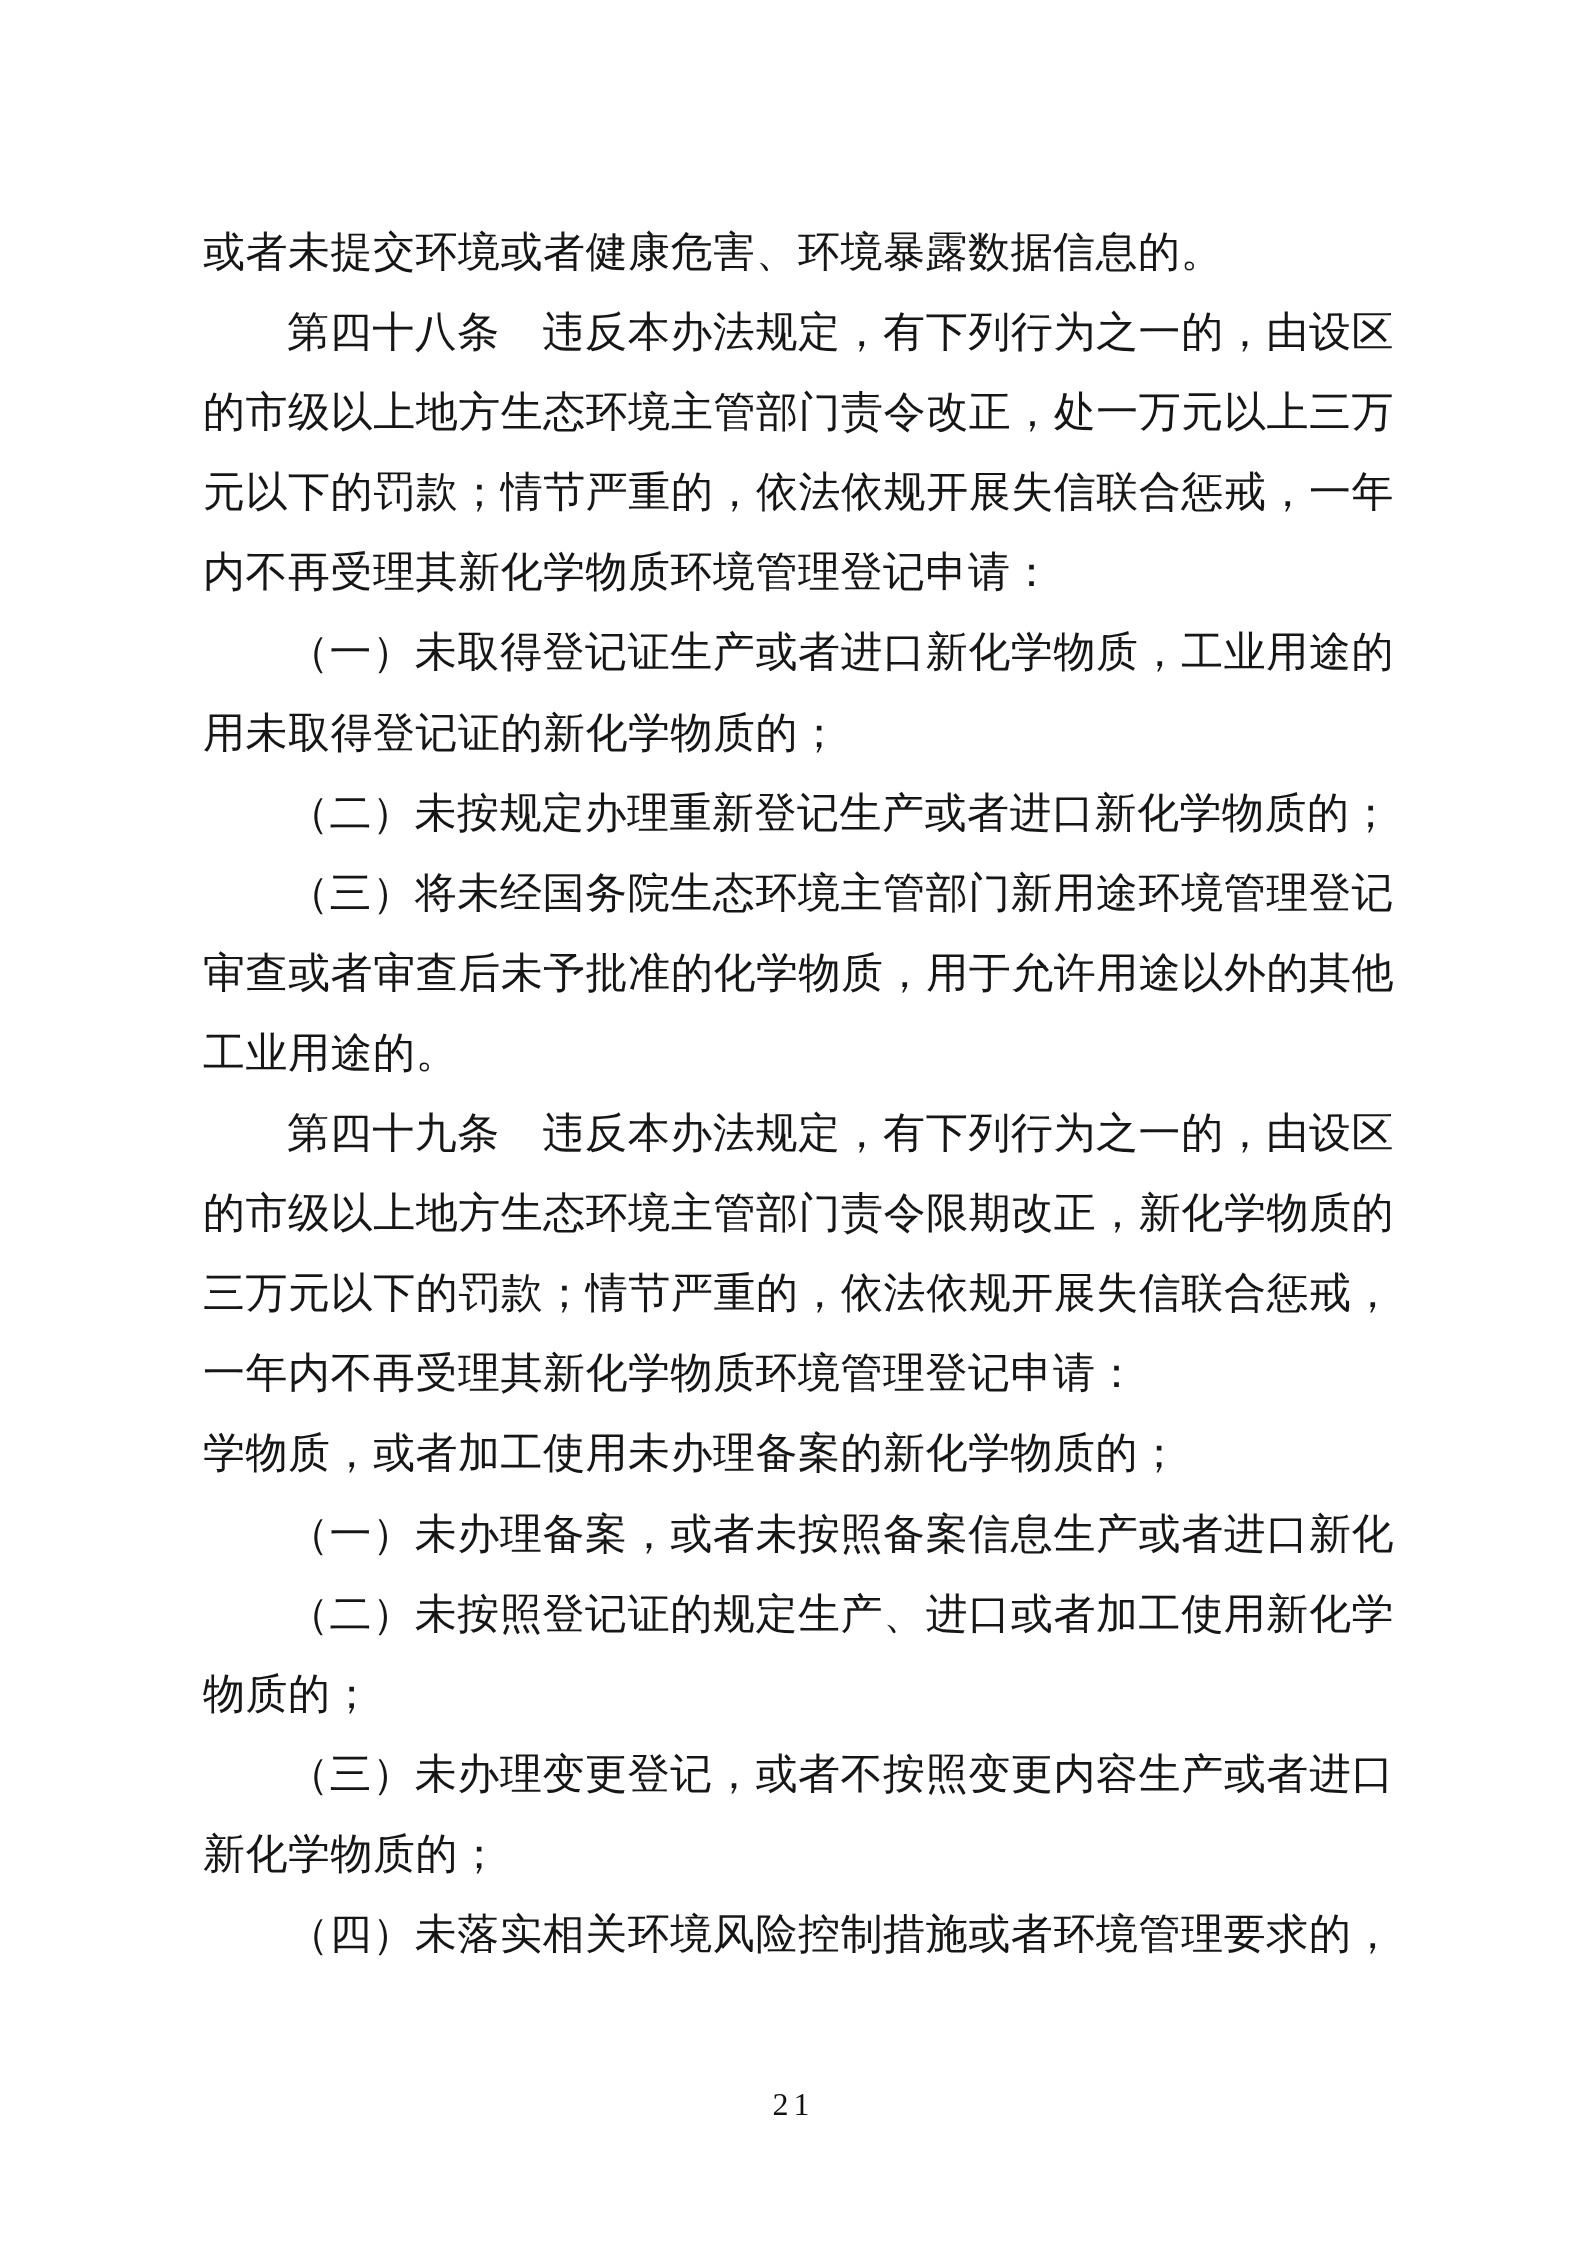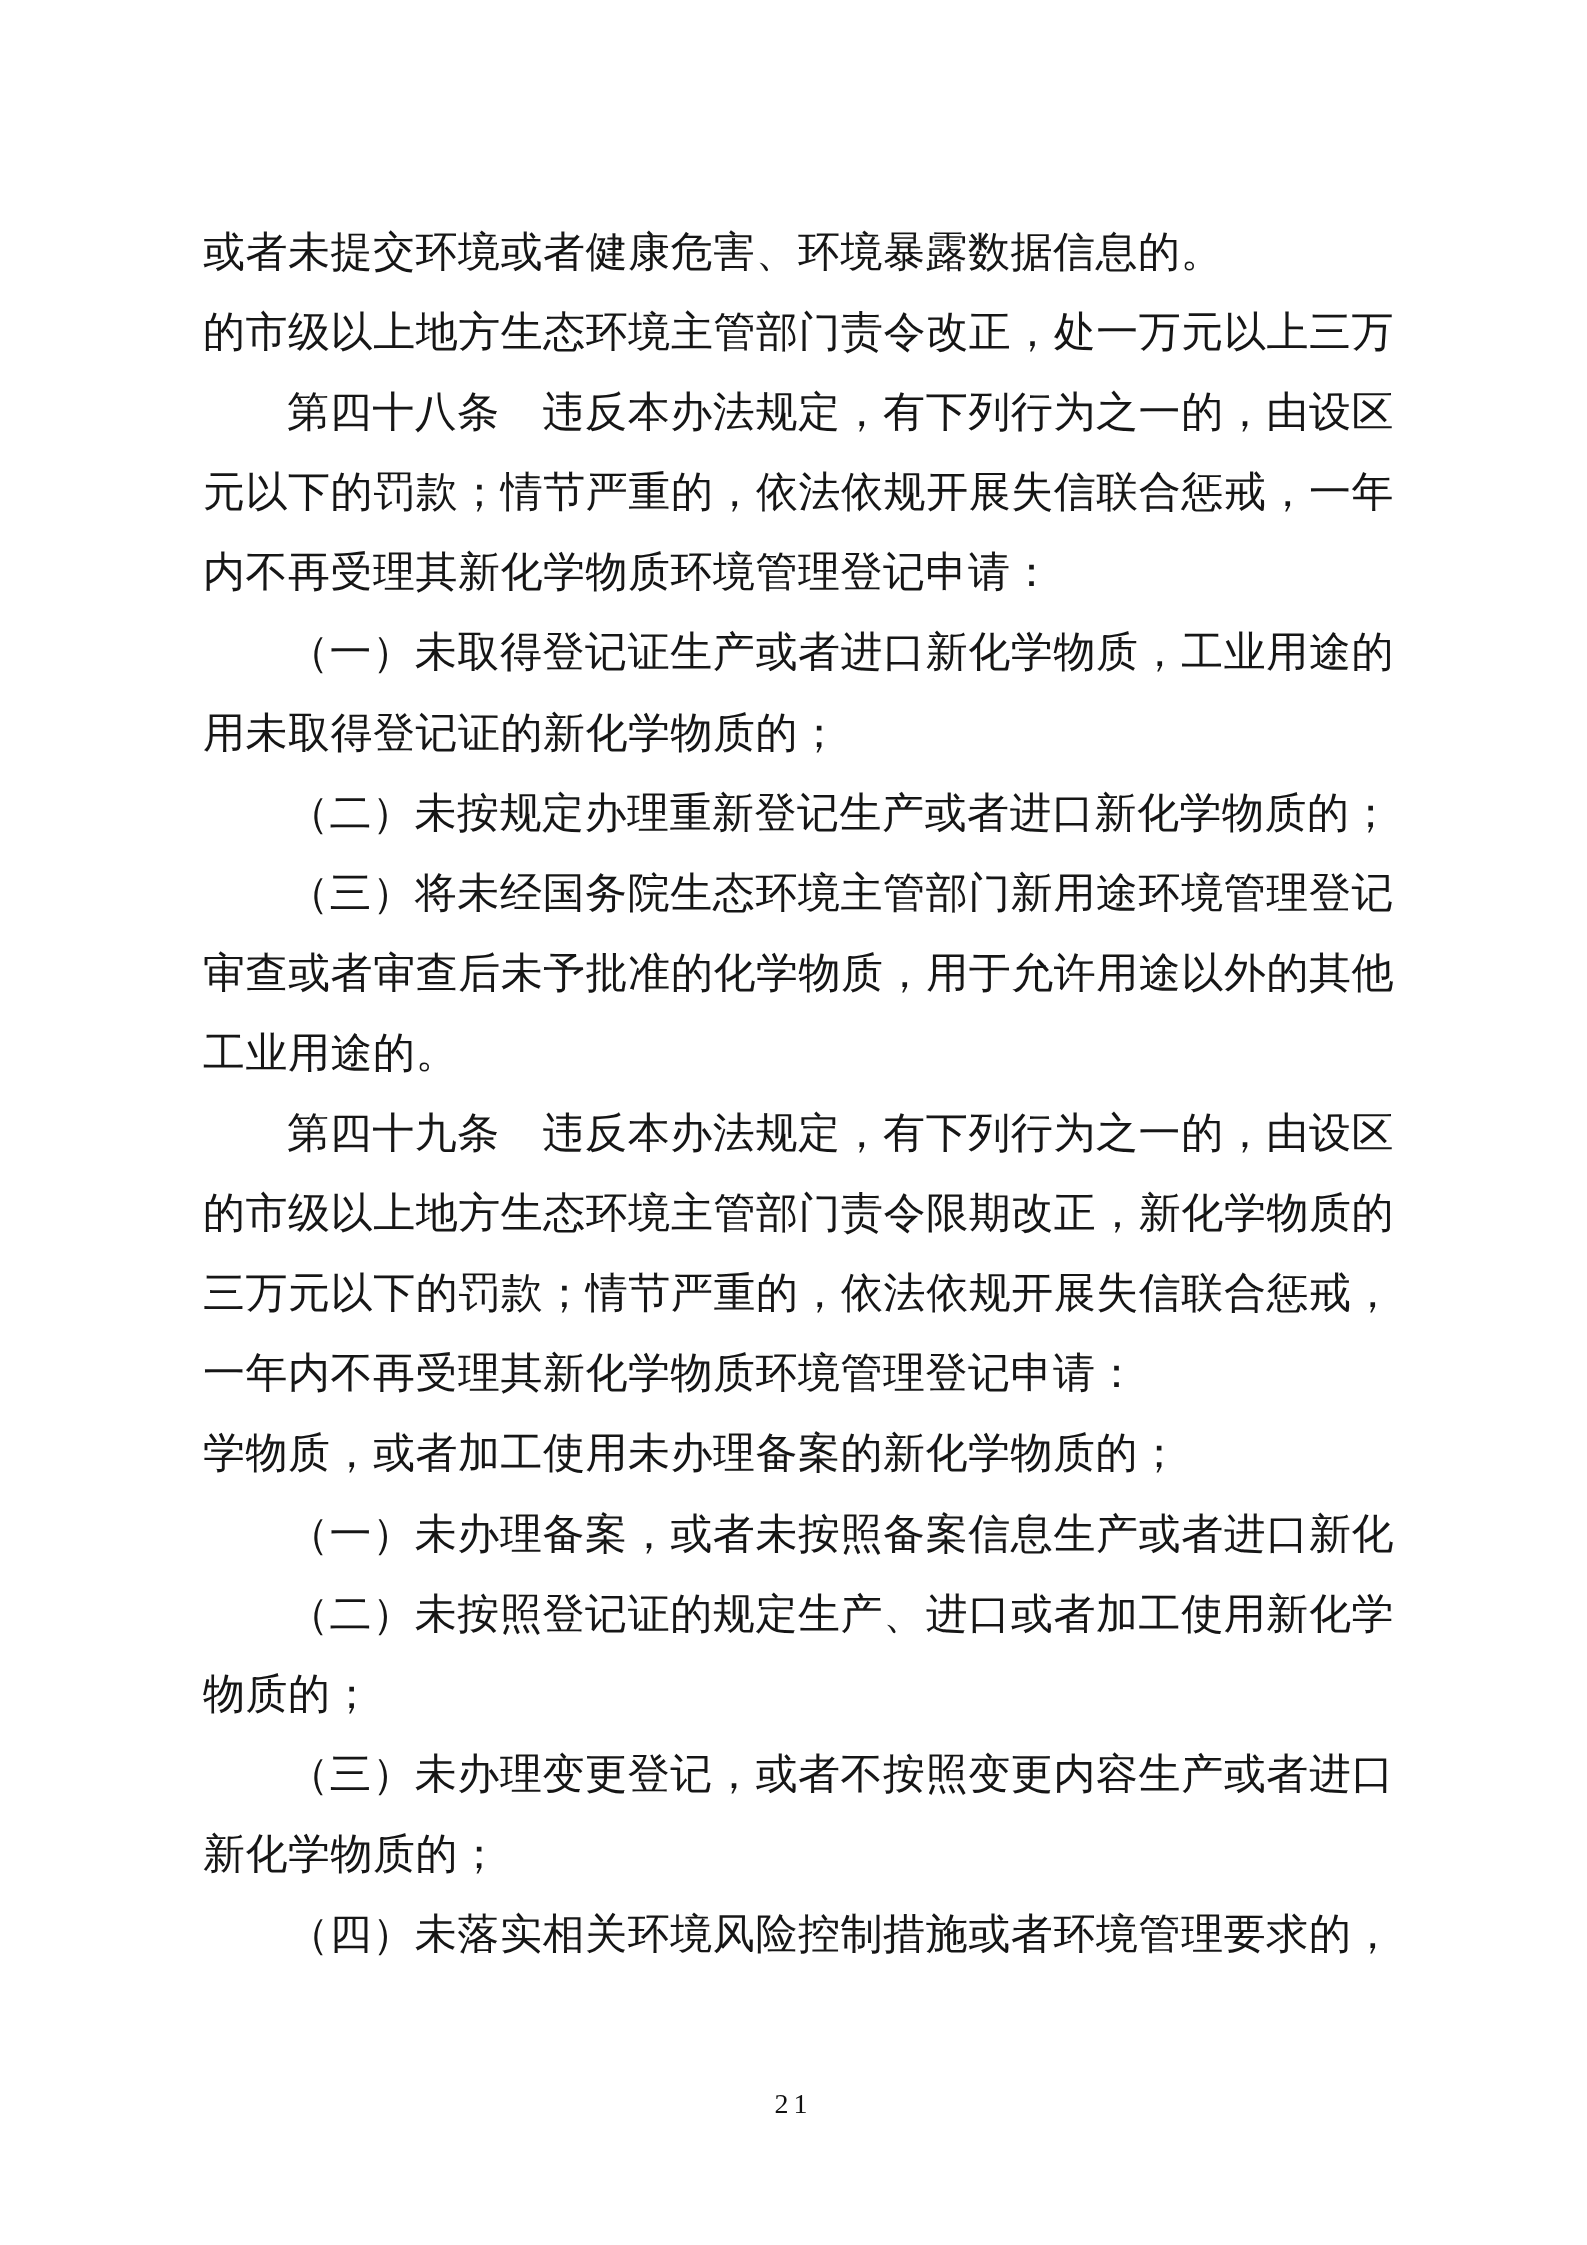--- a/index.html
+++ b/index.html
@@ -39,36 +39,36 @@
   }
   .doc-line.justify {
     text-align-last: justify;
   }
   .page-number {
     position: absolute;
     top: 2083px;
     left: 0;
     width: 100%;
     text-align: center;
-    font-size: 28px;
+    font-size: 32px;
     letter-spacing: 5px;
     line-height: 42px;
     color: #111111;
   }
 </style>
 </head>
 <body>
 
 <div class="page">
 
   <div class="text-block">
 
   <div class="doc-line">或者未提交环境或者健康危害、环境暴露数据信息的。</div>
+      <div class="doc-line indent justify">第四十八条　违反本办法规定，有下列行为之一的，由设区</div>
       <div class="doc-line justify">的市级以上地方生态环境主管部门责令改正，处一万元以上三万</div>
-      <div class="doc-line indent justify">第四十八条　违反本办法规定，有下列行为之一的，由设区</div>
       <div class="doc-line justify">元以下的罚款；情节严重的，依法依规开展失信联合惩戒，一年</div>
       <div class="doc-line">内不再受理其新化学物质环境管理登记申请：</div>
       <div class="doc-line indent justify">（一）未取得登记证生产或者进口新化学物质，工业用途的</div>
       <div class="doc-line">用未取得登记证的新化学物质的；</div>
       <div class="doc-line indent">（二）未按规定办理重新登记生产或者进口新化学物质的；</div>
       <div class="doc-line indent justify">（三）将未经国务院生态环境主管部门新用途环境管理登记</div>
       <div class="doc-line justify">审查或者审查后未予批准的化学物质，用于允许用途以外的其他</div>
       <div class="doc-line">工业用途的。</div>
       <div class="doc-line indent justify">第四十九条　违反本办法规定，有下列行为之一的，由设区</div>
       <div class="doc-line justify">的市级以上地方生态环境主管部门责令限期改正，新化学物质的</div>

